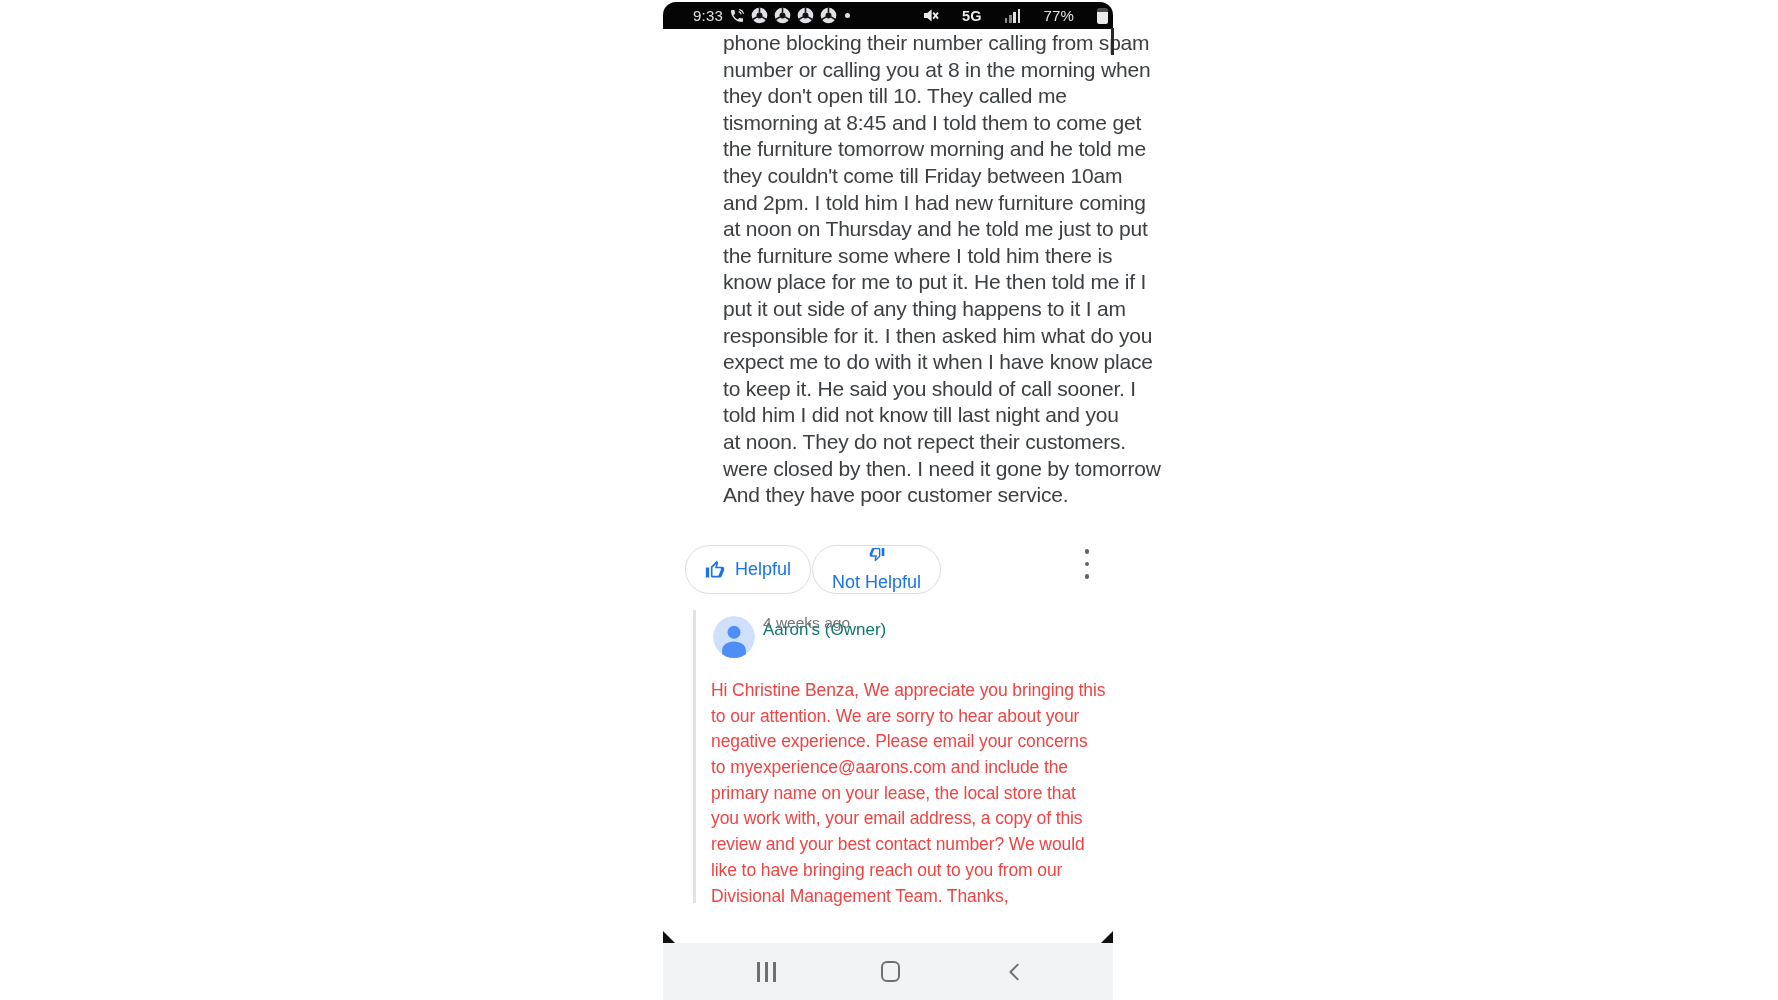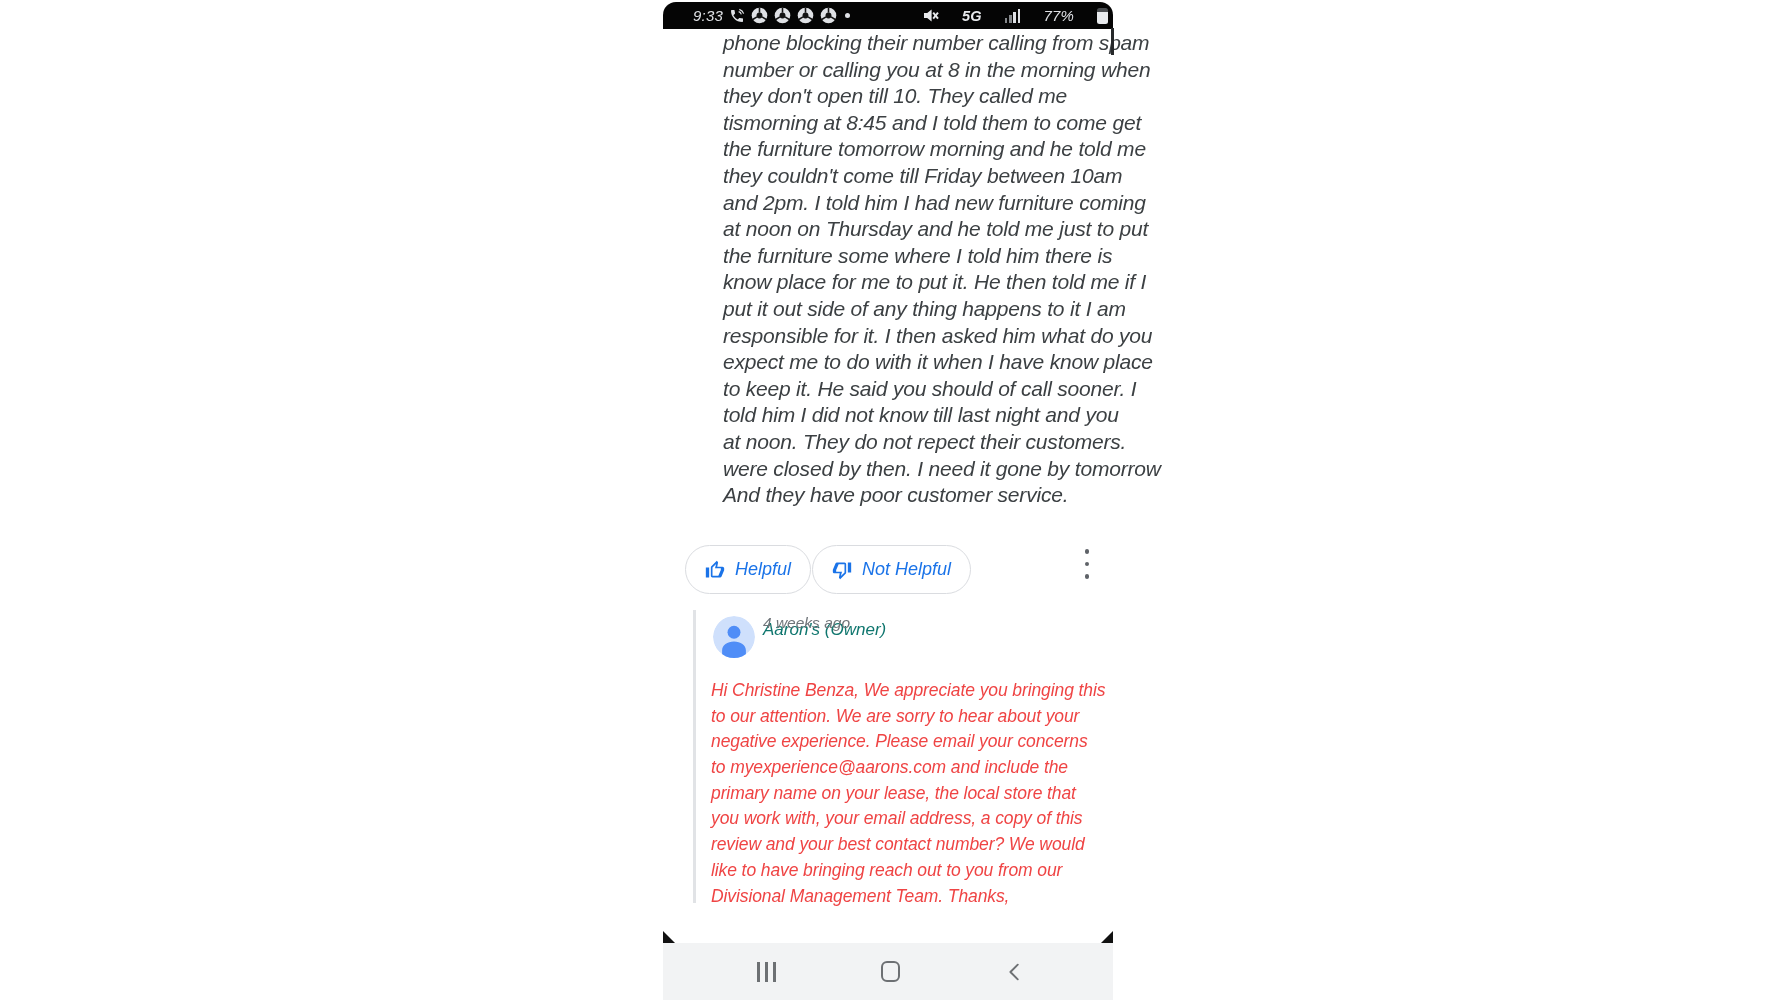--- a/index.html
+++ b/index.html
@@ -1,19 +1,19 @@
 <!DOCTYPE html>
 <html><head>
 <meta charset="utf-8">
 <style>
   * { margin:0; padding:0; box-sizing:border-box; }
   html,body { background:#ffffff; }
   body { width:1778px; height:1000px; overflow:hidden;
          font-family:"Liberation Sans", sans-serif; }
-  .canvas { position:relative; width:1778px; height:1000px; background:#ffffff;font-style:italic; }
+  .canvas { position:relative; width:1778px; height:1000px; background:#ffffff; }
 
   .phone { position:absolute; left:663px; top:2px; width:450px; height:998px; background:#ffffff; }
 
   
   .statusbar { position:absolute; left:0; top:0; width:450px; height:27px;
                background:#050505; border-radius:13px 13px 0 0; }
   .sb-left  { position:absolute; left:30px; top:0; height:27px; display:flex; align-items:center; gap:6px; }
   .sb-right { position:absolute; right:5px; top:0; height:27px; display:flex; align-items:center; gap:23px; }
   .sb-time  { color:#dfe1e5; font-size:15px; letter-spacing:.2px; }
   .sb-txt   { color:#e8eaed; font-size:14.5px; font-weight:bold; letter-spacing:.2px; }
@@ -28,21 +28,21 @@
   .review { position:absolute; left:24px; top:28px; color:#3c4043; font-size:21px;
             letter-spacing:-0.2px;margin-left:36px; }
   .review div { height:26.6px; line-height:26.6px; white-space:nowrap; }
   .scrollbar { position:absolute; right:-1px; top:26px; width:3px; height:27px; background:#26282a; }
 
   
   .btn { position:absolute; top:543px; height:49px; background:#ffffff;
          border:1.6px solid #dadce0; border-radius:26px; display:flex; align-items:center;
          gap:10px; padding:0 19px; color:#1a73e8; font-size:18px; cursor:pointer; }
   .btn-helpful { left:22px; }
-  .btn-nothelpful { left:149px; }
+  .btn-nothelpful { left:149px;flex-direction:column; }
   .menu-dots { position:absolute; left:418px; top:547px; width:12px; height:34px; cursor:pointer; }
   .menu-dots i { display:block; width:4.6px; height:4.6px; border-radius:50%; background:#5f6368; margin:0 auto 8px; }
 
   
   .reply-rail { position:absolute; left:30px; top:608px; width:3px; height:293px; background:#e1e3e6; }
   .avatar { position:absolute; left:50px; top:614px; width:42px; height:42px; border-radius:50%; overflow:hidden; }
   .resp-author { position:absolute; left:100px; top:618px; font-size:17px; color:#0f766e; }
   .resp-time   { position:absolute; left:100px; top:612px; font-size:15.5px; color:#70757a; }
   .resp-body { position:absolute; left:48px; top:676px; color:#ef4444; font-size:17.5px; letter-spacing:-0.1px; }
   .resp-body div { height:25.7px; line-height:25.7px; white-space:nowrap; }

